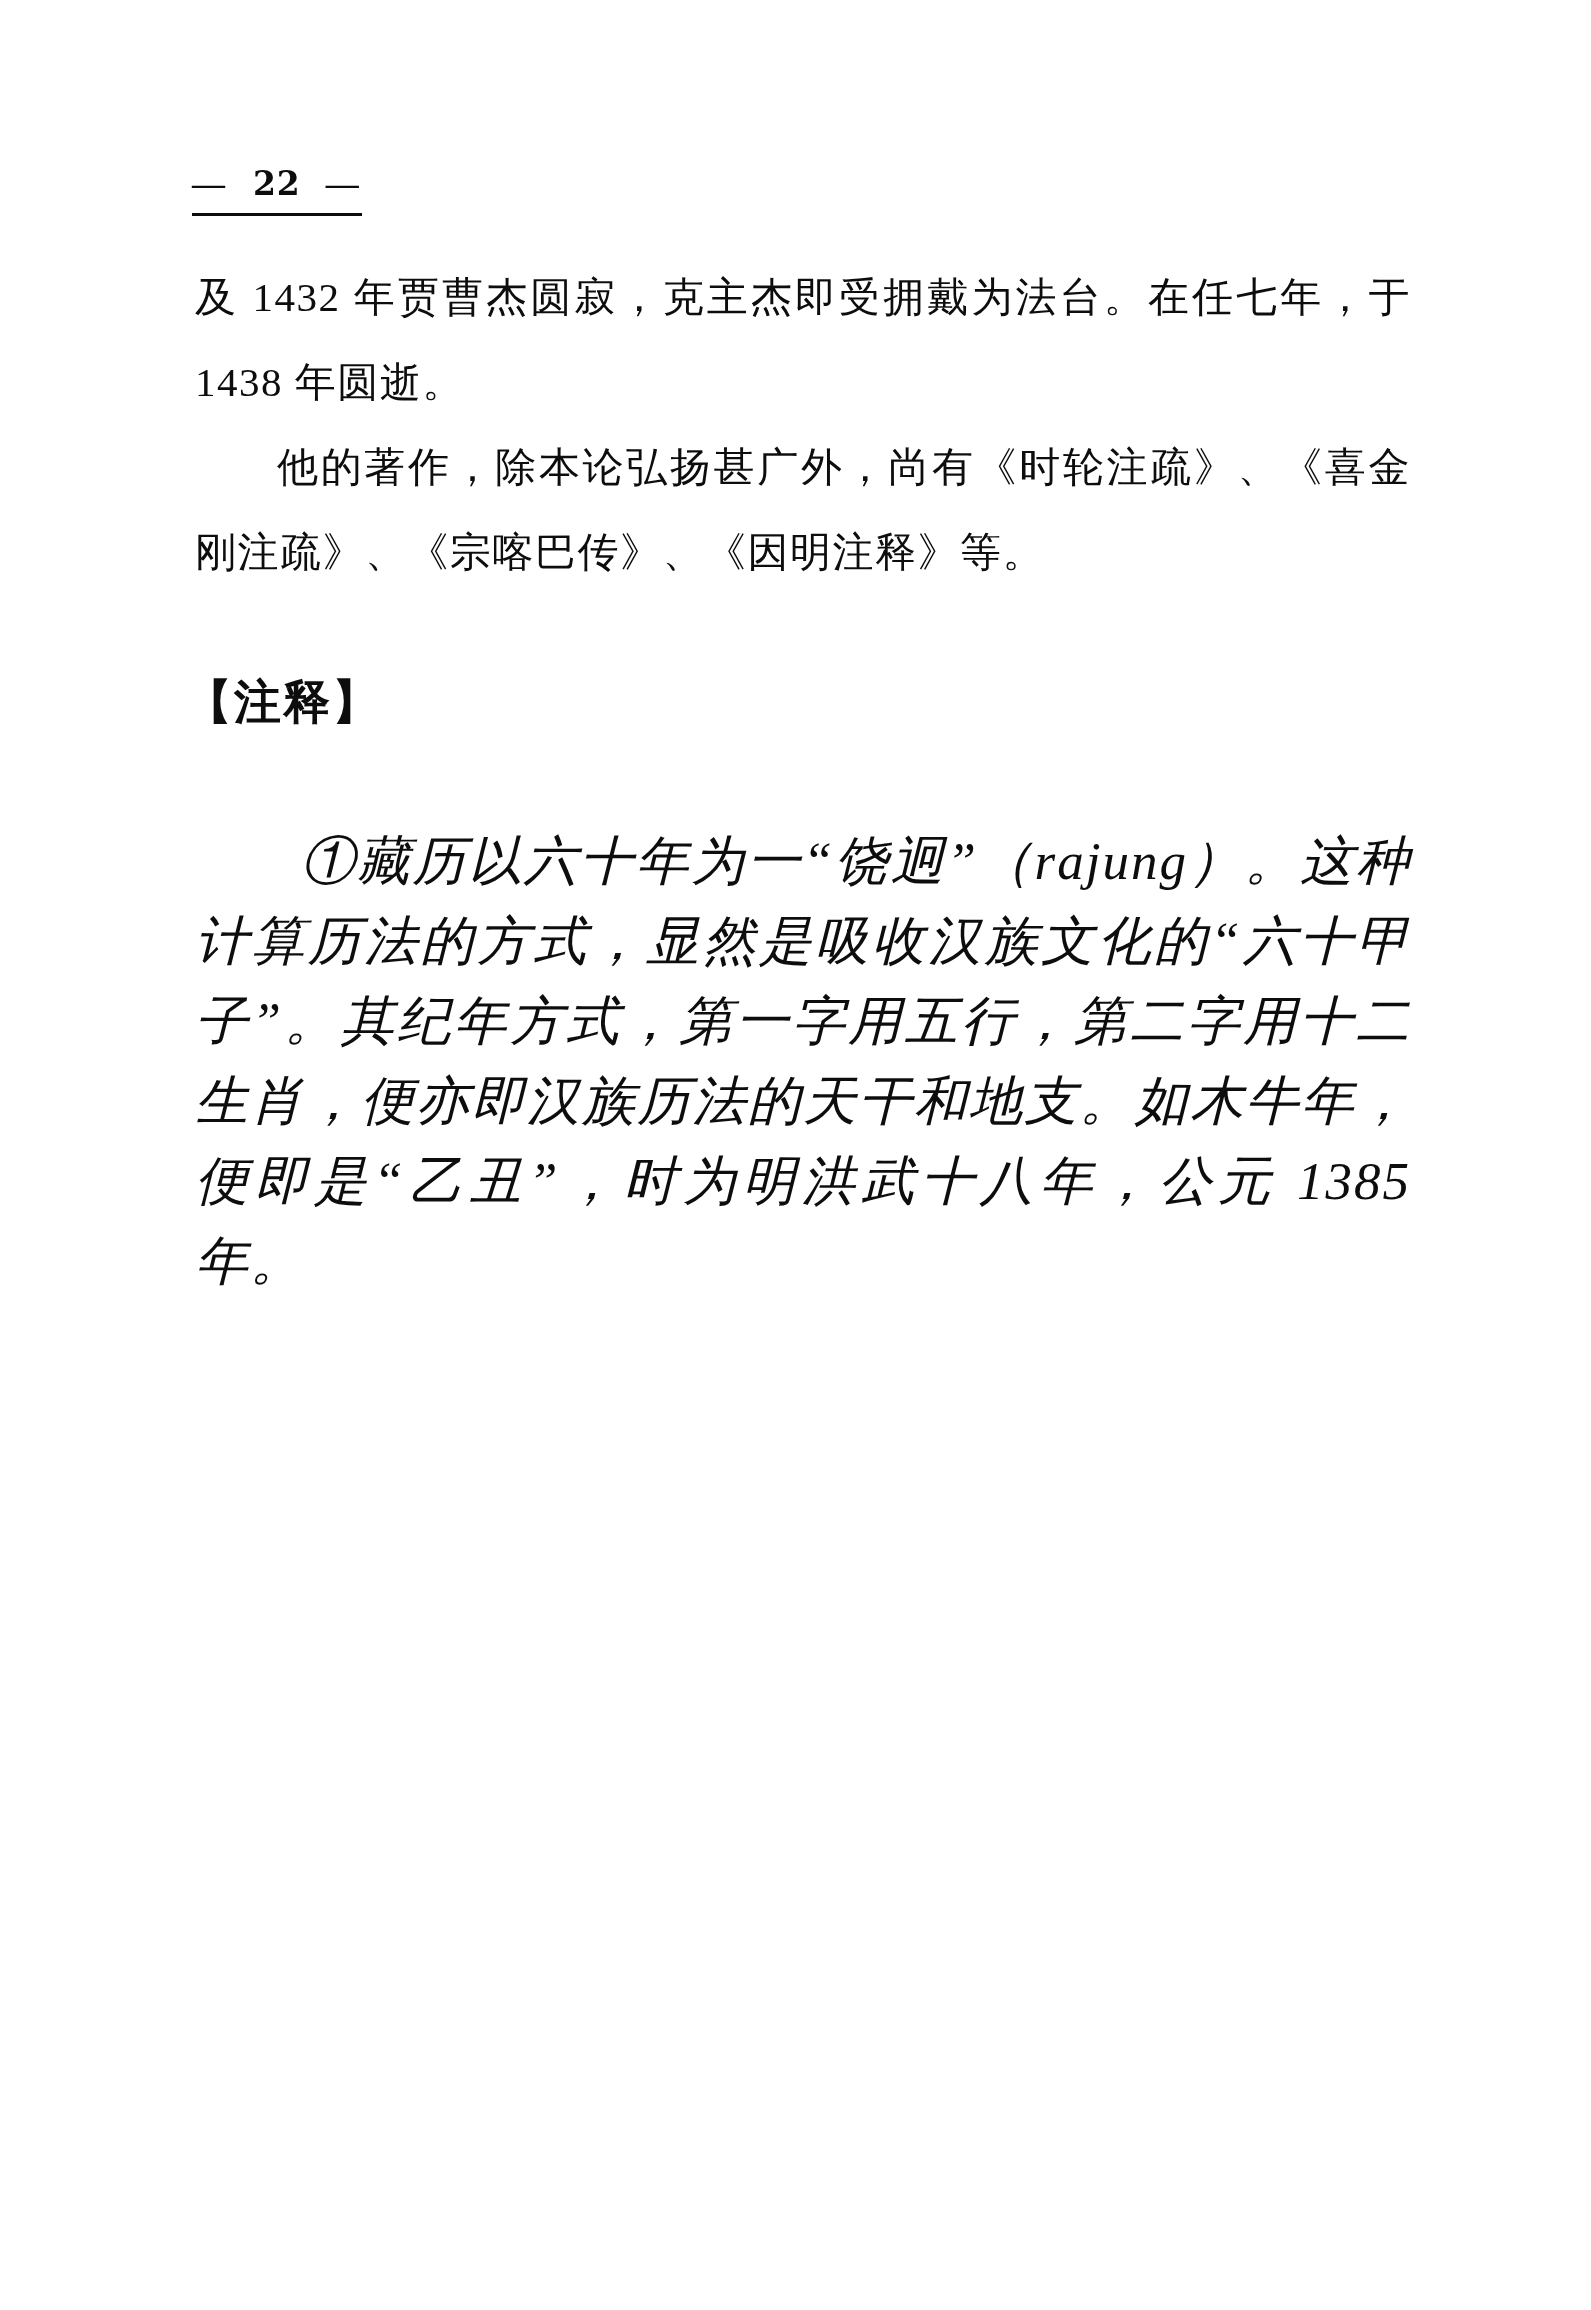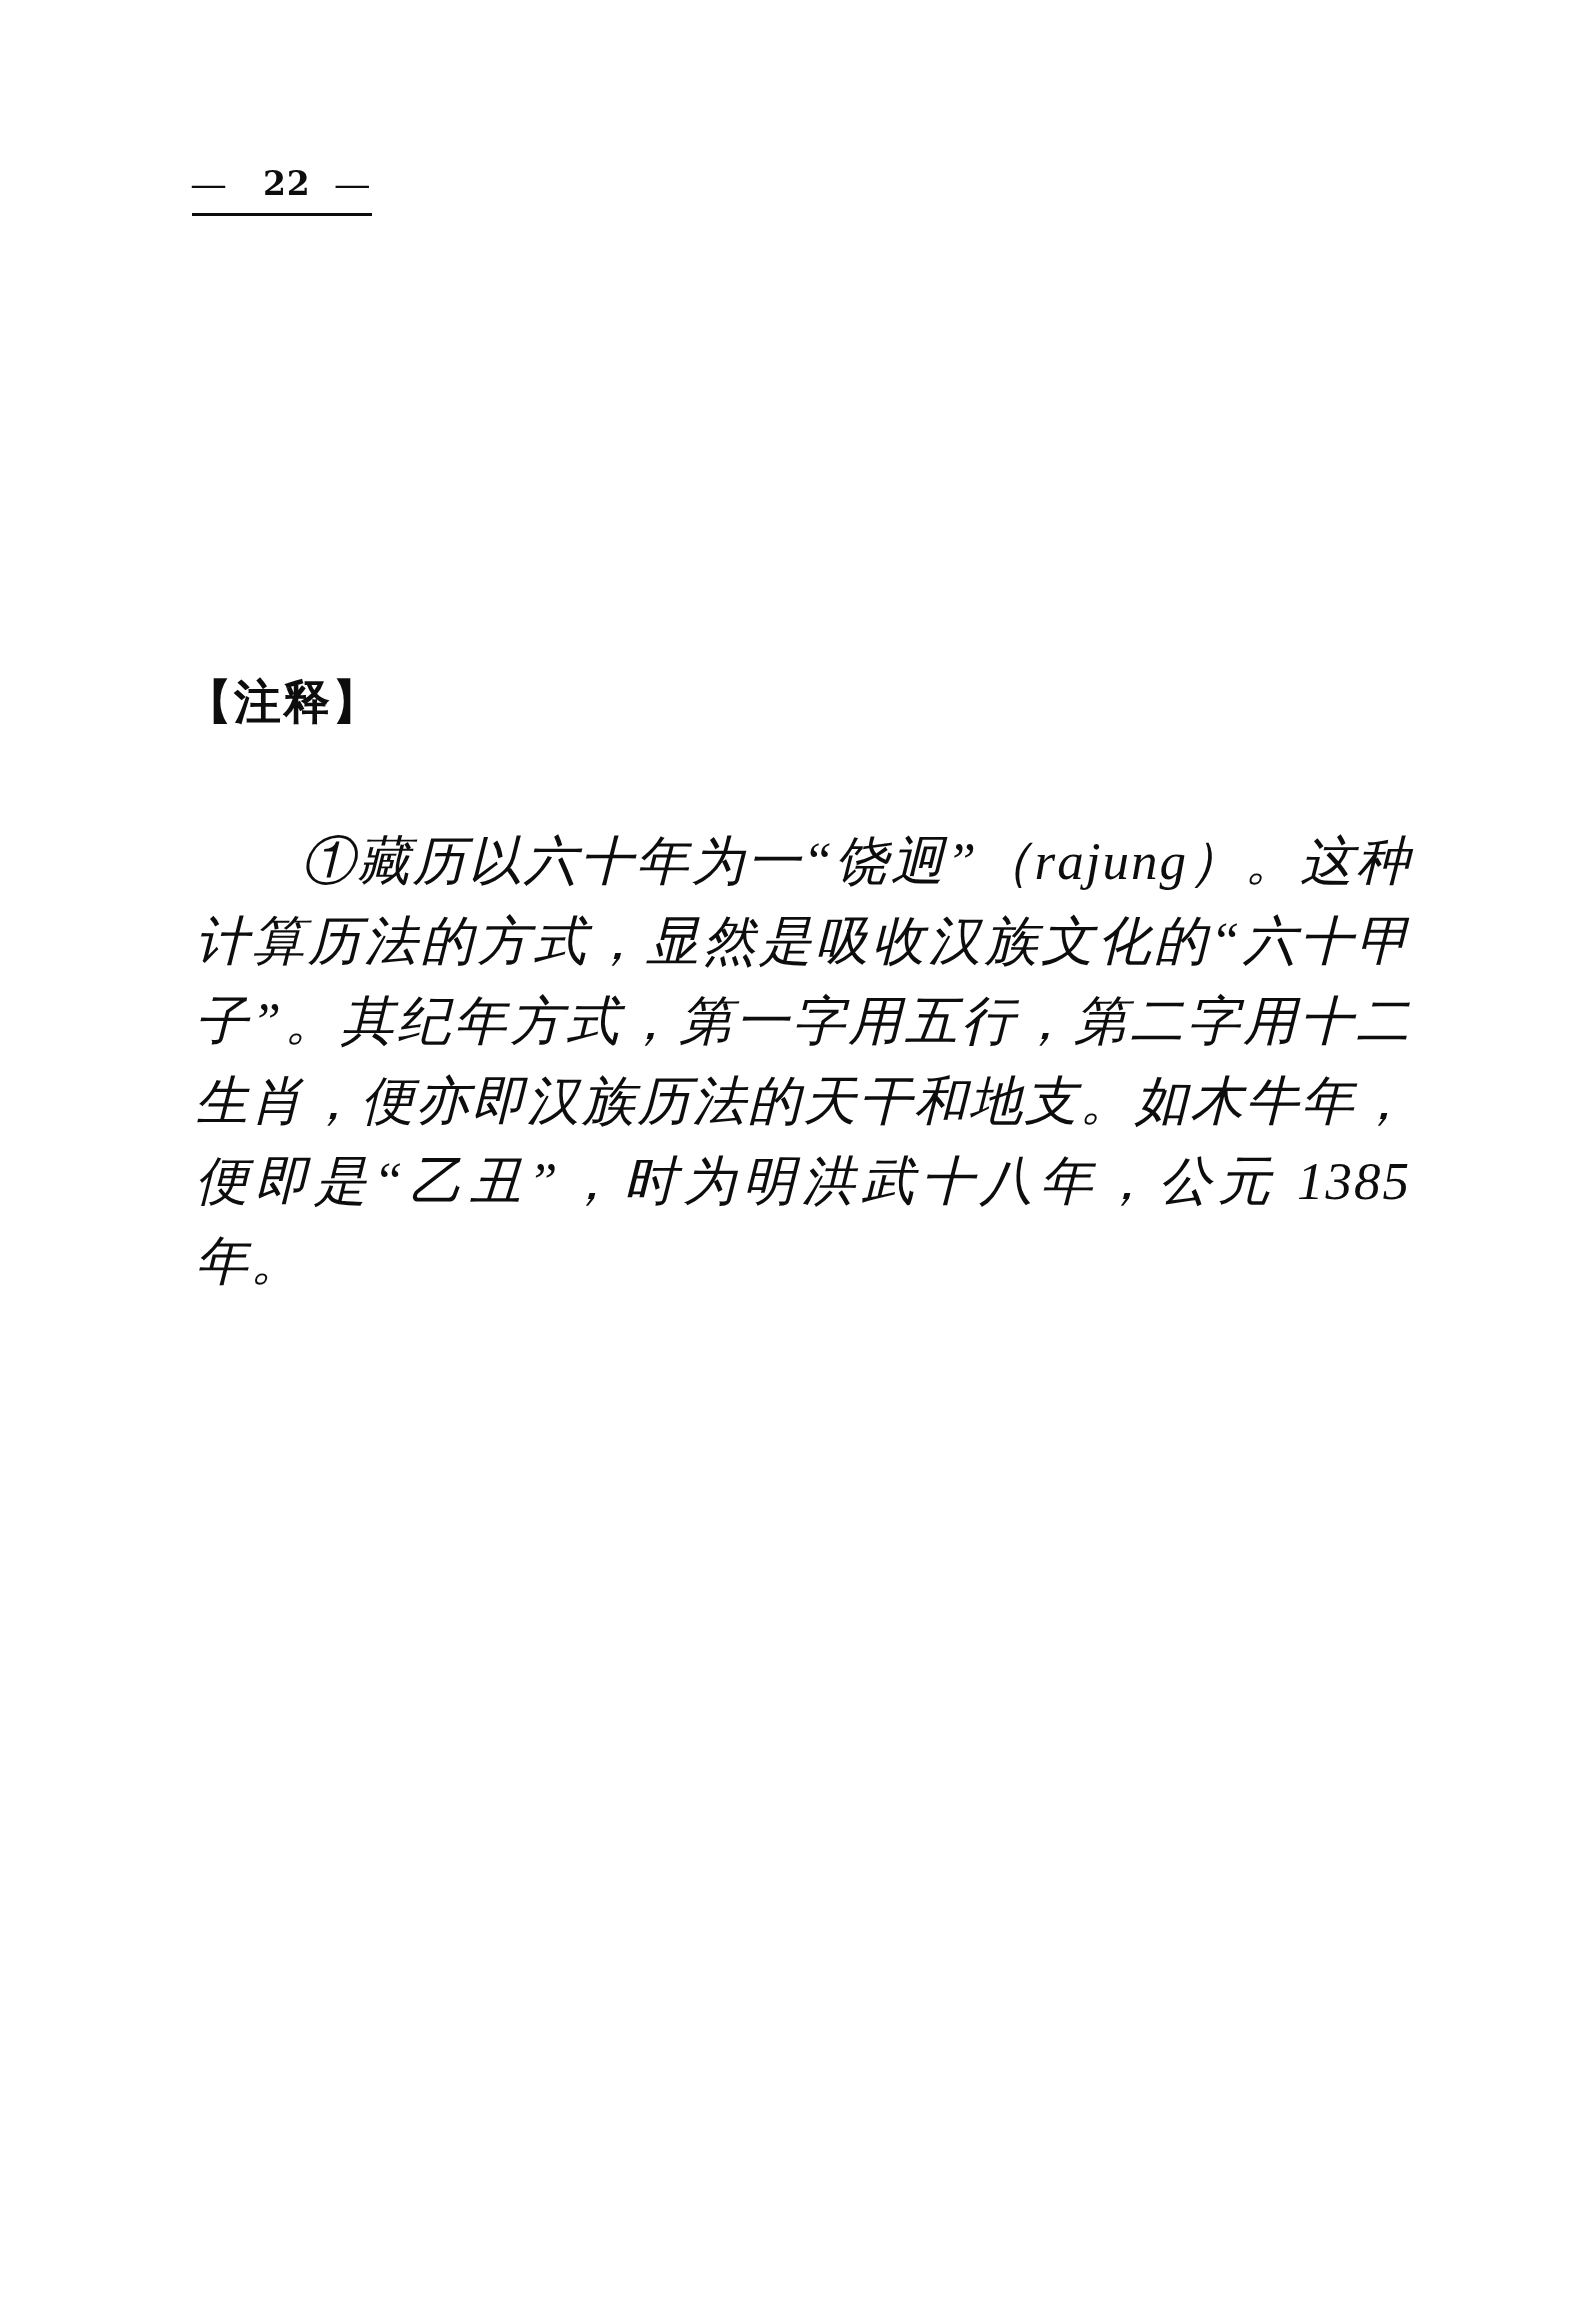--- a/index.html
+++ b/index.html
@@ -28,21 +28,20 @@
     font-size: 33px;
     font-weight: bold;
     letter-spacing: 2.9px;
     padding-bottom: 9.8px;
     border-bottom: 3.9px solid #0d0d0d;
     white-space: nowrap;
   }
   .running-header .pgnum {
     font-family: "DejaVu Serif", serif;
     letter-spacing: 1px;
-    margin-left: 10px;
   }
 
   
   .body-text {
     position: absolute;
     left: 195px;
     top: 255px;
     width: 1216px;
     font-size: 41px;
     line-height: 85px;
@@ -92,20 +91,24 @@
 <body>
 
 <div class="page">
 
   <div class="running-header">
     <span>—</span>
     <span class="pgnum">22</span>
     <span>—</span>
   </div>
 
+  <div class="body-text">
+    <p>及 1432 年贾曹杰圆寂，克主杰即受拥戴为法台。在任七年，于 1438 年圆逝。</p>
+    <p class="indent">他的著作，除本论弘扬甚广外，尚有《时轮注疏》、《喜金刚注疏》、《宗喀巴传》、《因明注释》等。</p>
+  </div>
 
   <div class="notes-heading">【注释】</div>
 
   <div class="note-text">
     <p>①藏历以六十年为一“饶迥”（rajung）。这种计算历法的方式，显然是吸收汉族文化的“六十甲子”。其纪年方式，第一字用五行，第二字用十二生肖，便亦即汉族历法的天干和地支。如木牛年，便即是“乙丑”，时为明洪武十八年，公元 1385 年。</p>
   </div>
 
 </div>
 
 

